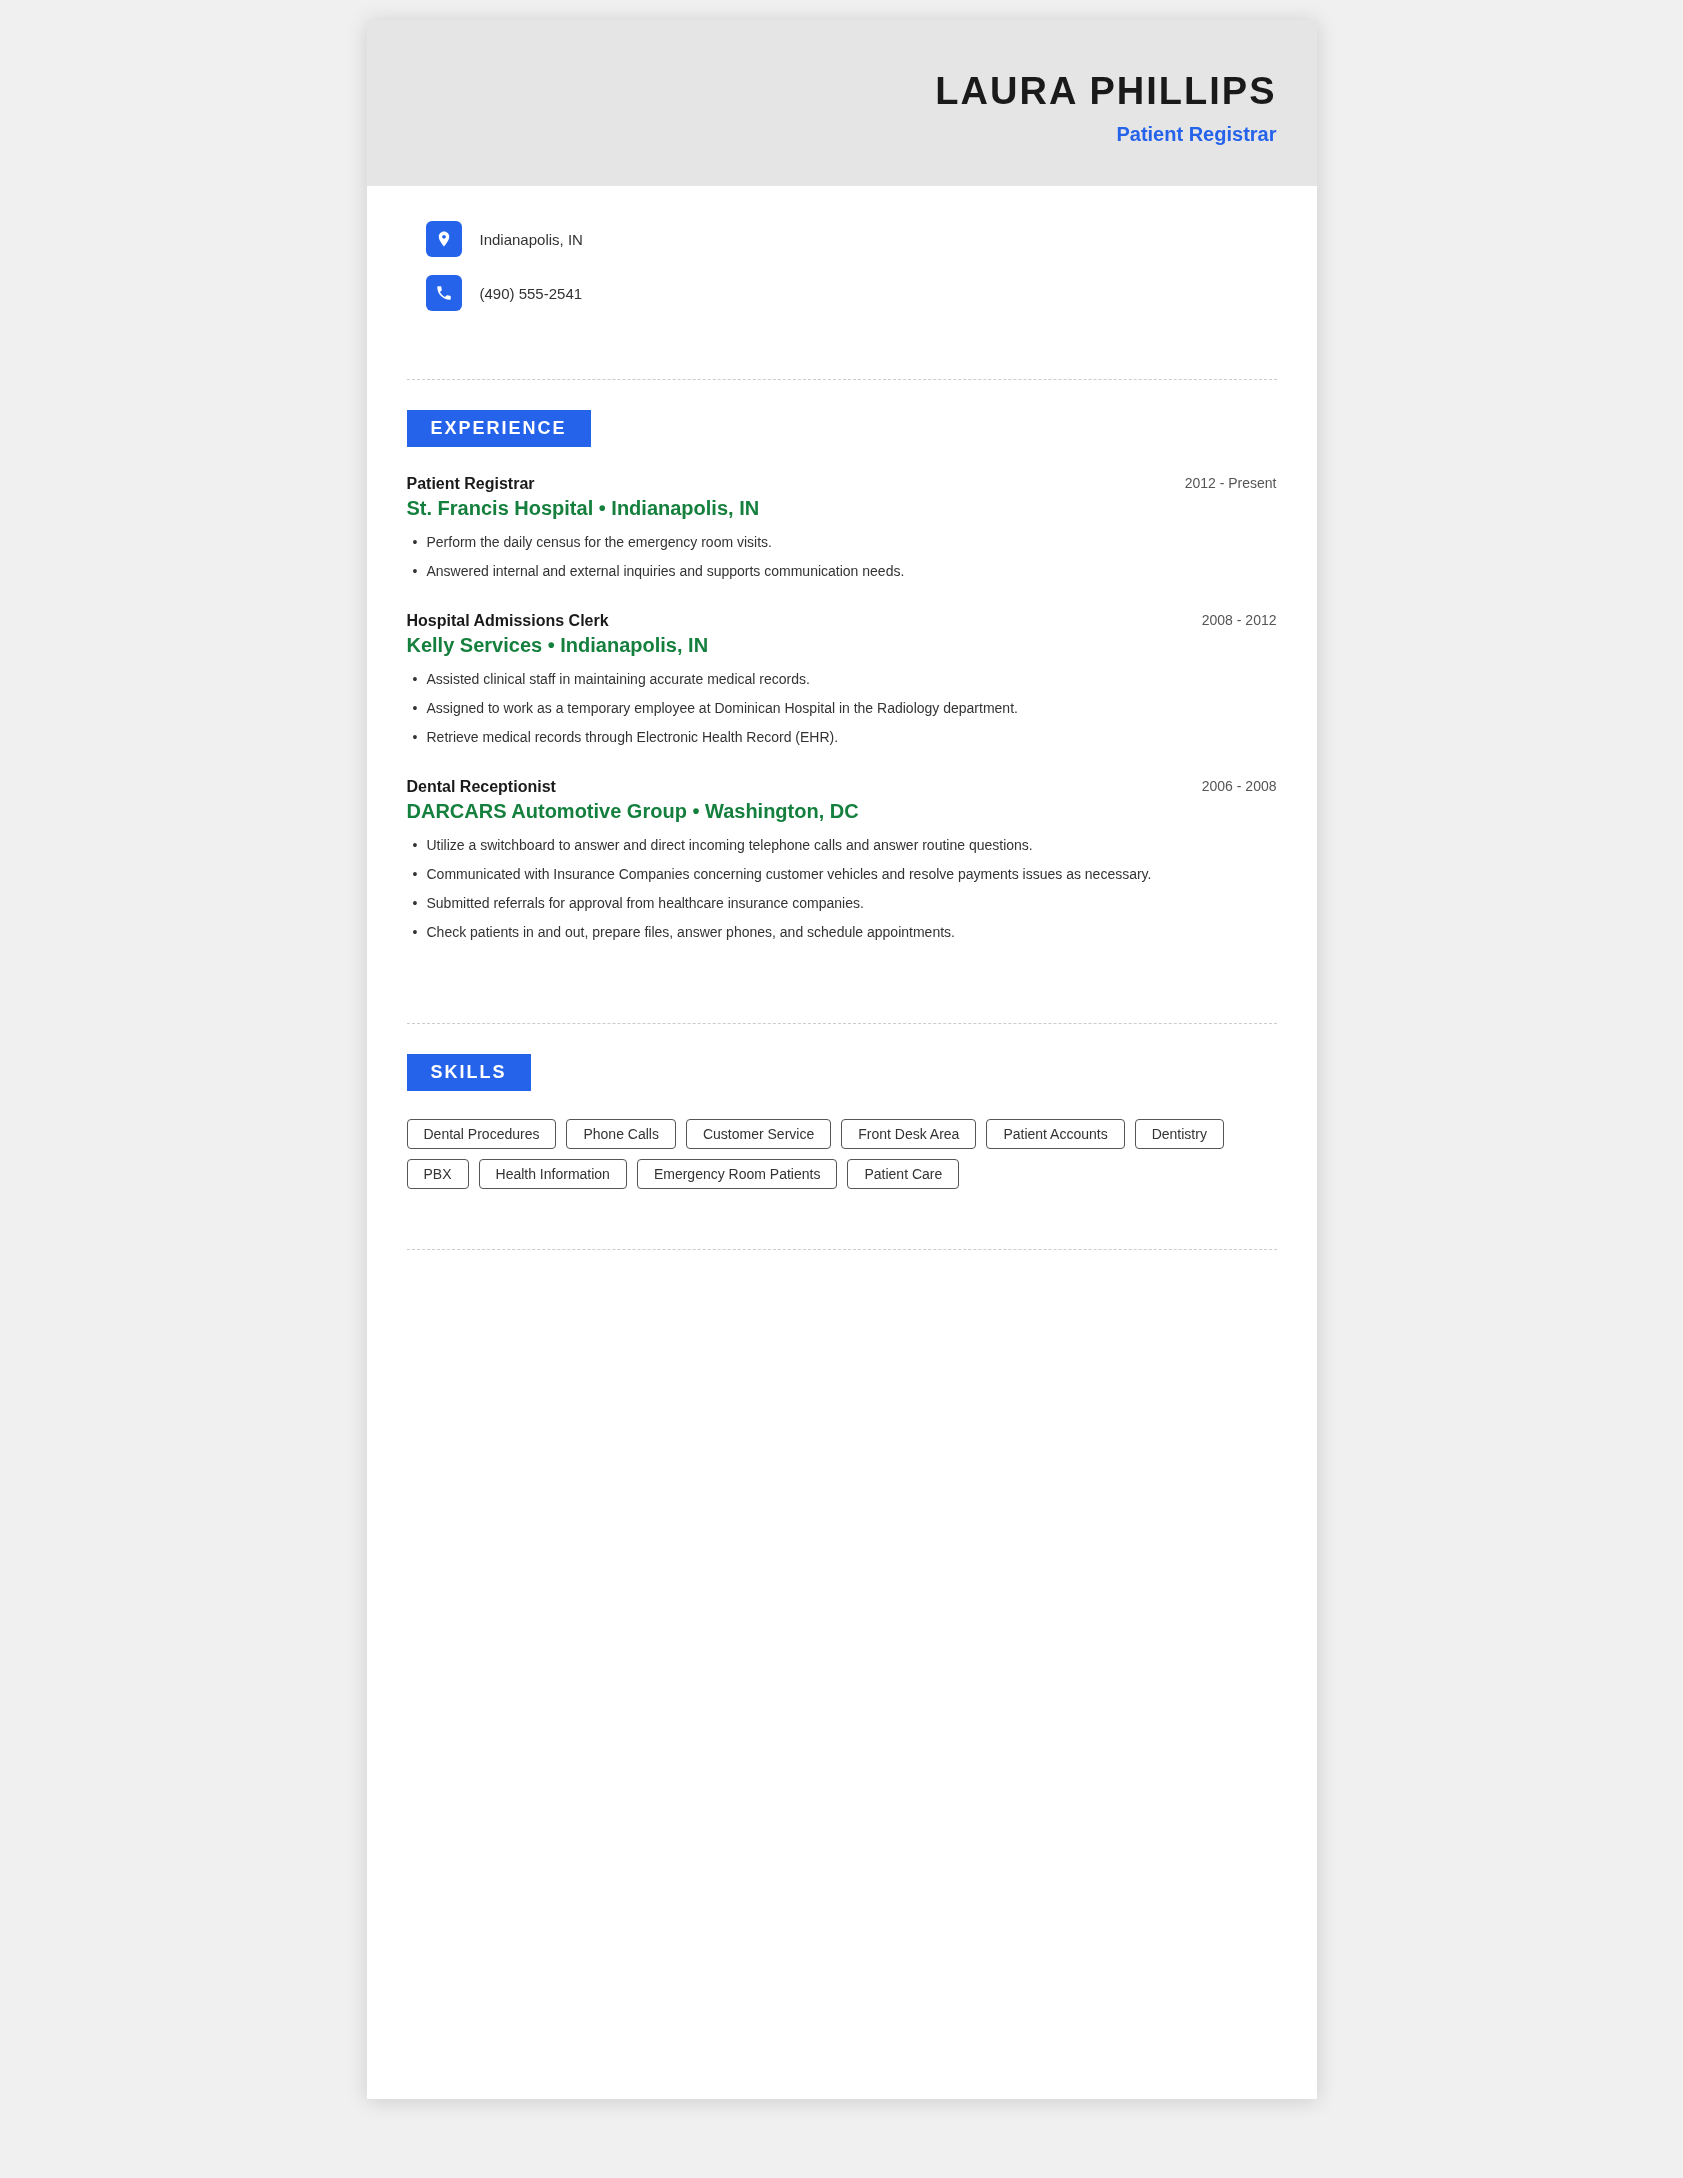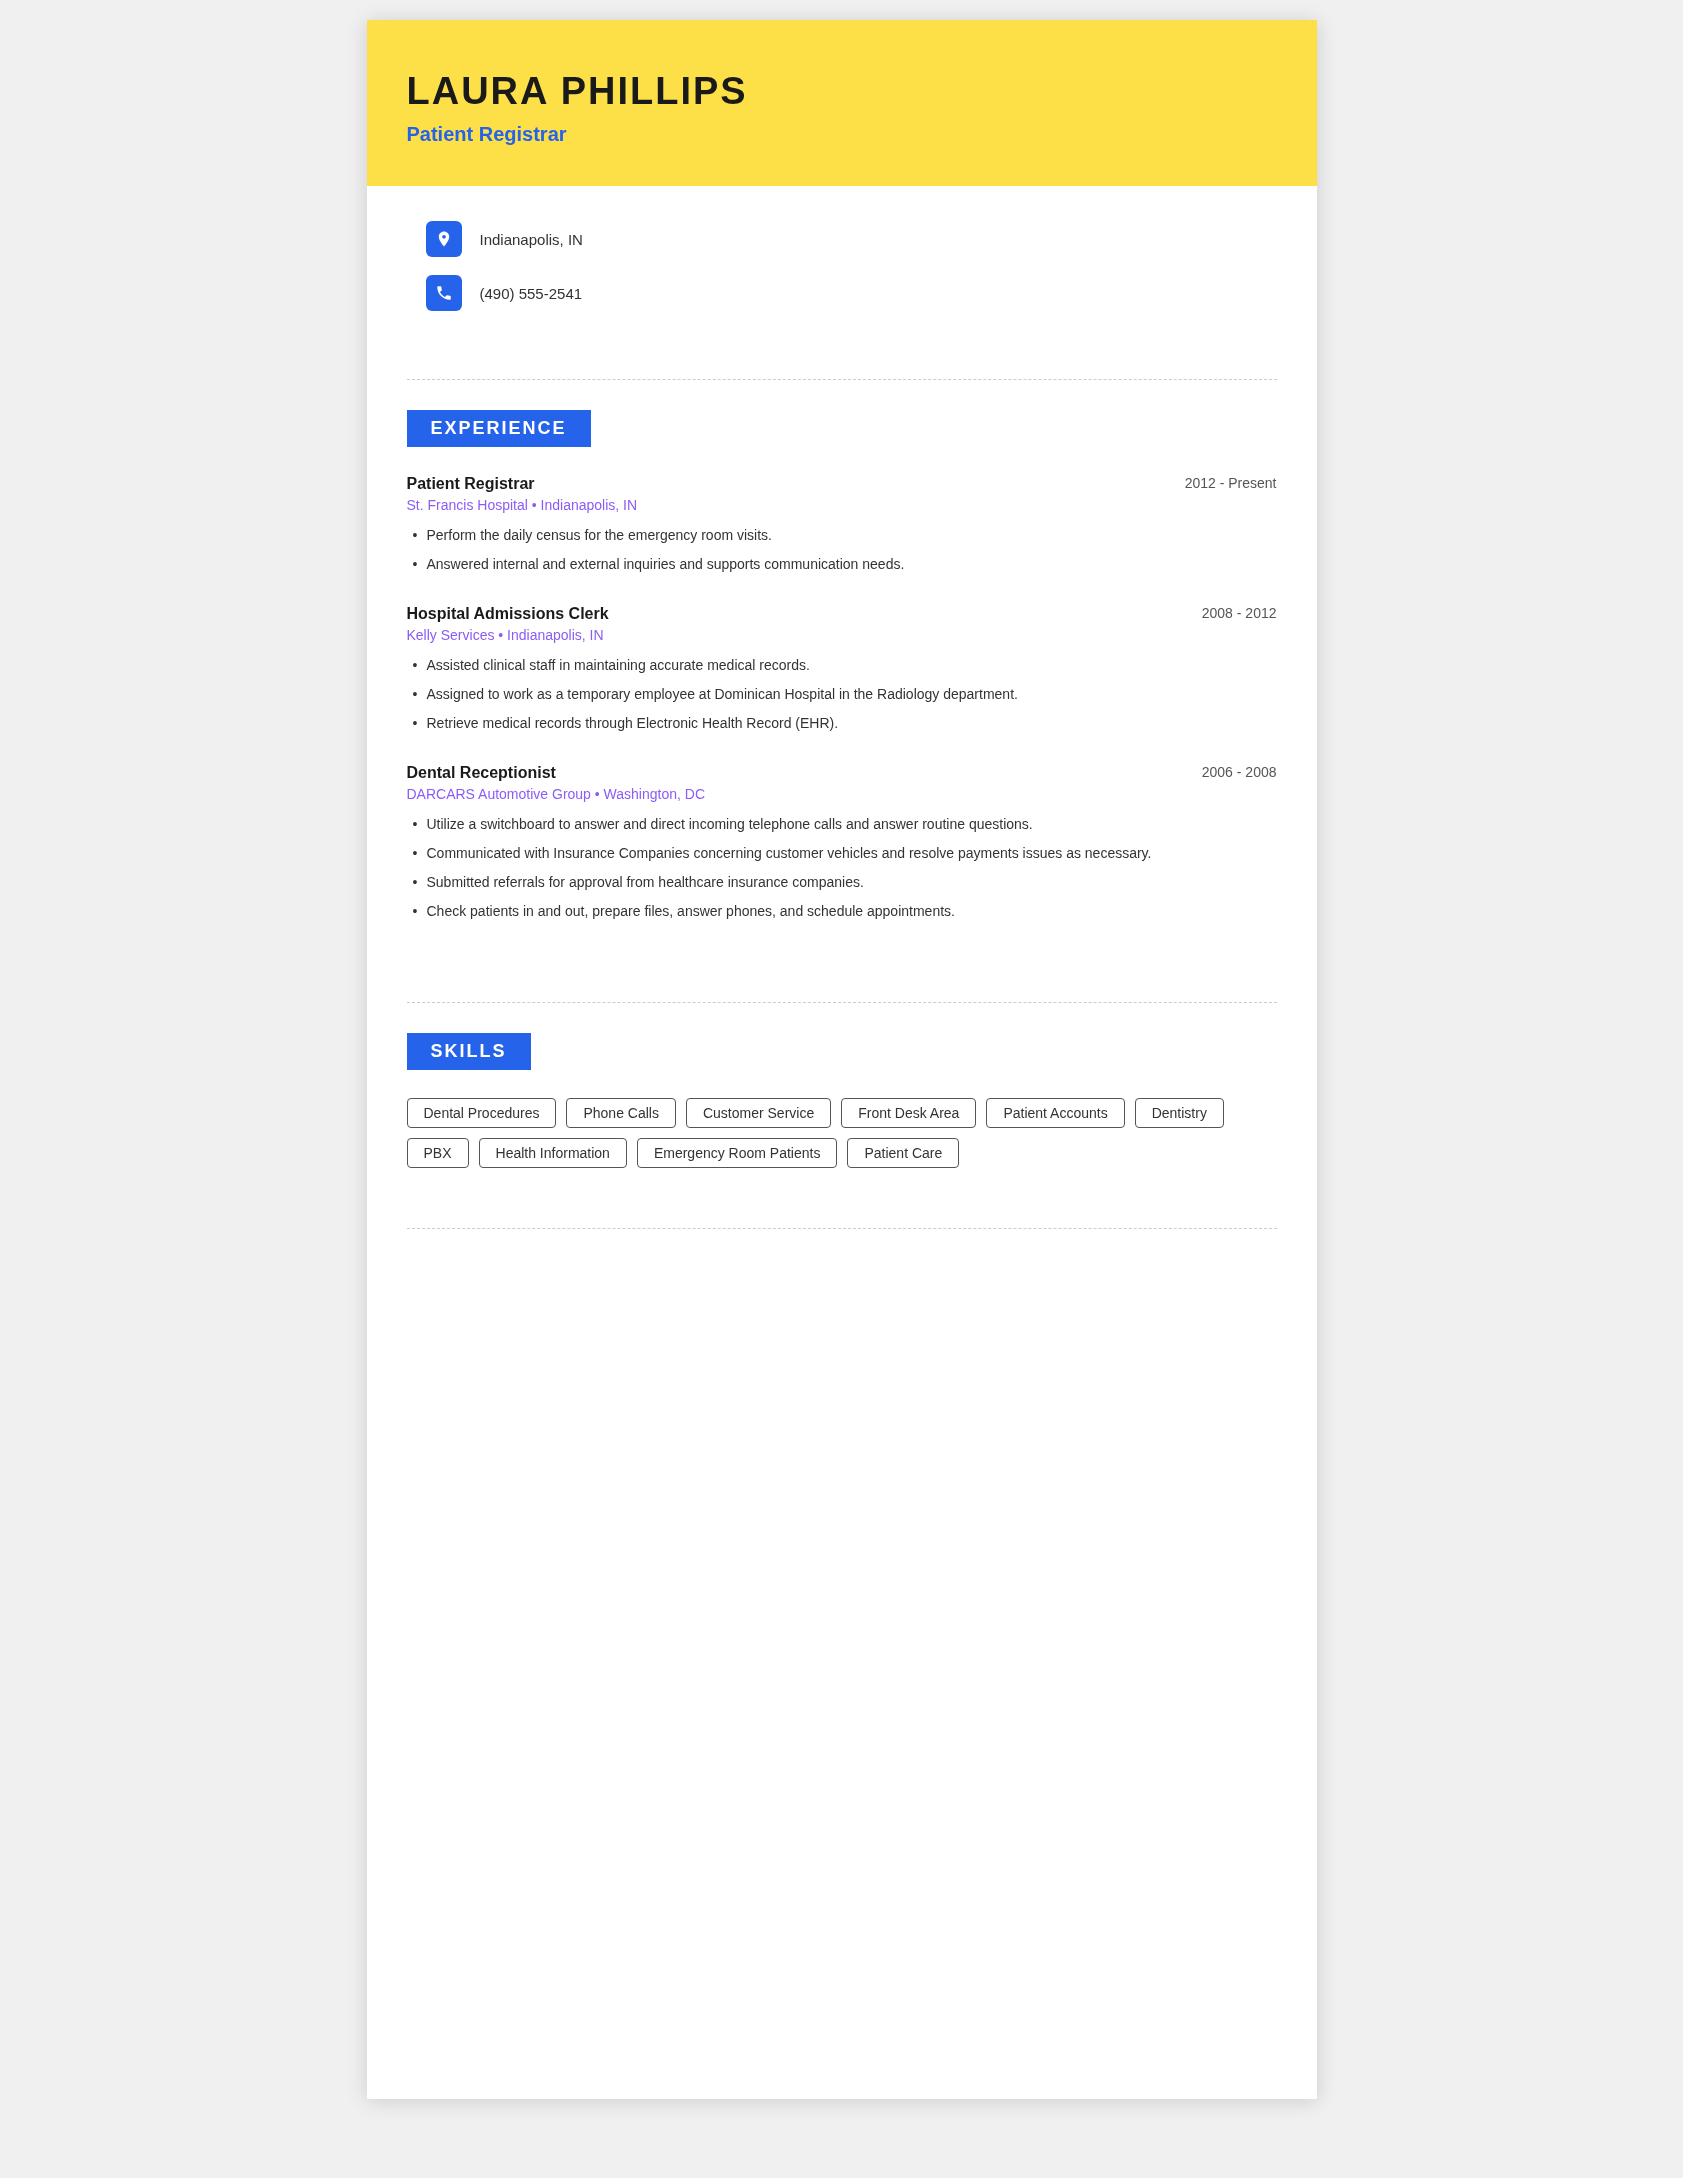--- a/index.html
+++ b/index.html
@@ -20,22 +20,22 @@
 
     .resume-page {
       background: #ffffff;
       width: 950px;
       min-height: 2079px;
       box-shadow: 0 2px 20px rgba(0,0,0,0.15);
     }
 
     
     .resume-header {
-      background: #fde047;
-      text-align: left;
+      background: #e5e5e5;
+      text-align: right;
       padding: 50px 40px 40px;
     }
 
     .header-name {
       font-size: 38px;
       font-weight: 900;
       color: #1a1a1a;
       letter-spacing: 2px;
       text-transform: uppercase;
       margin-bottom: 10px;
@@ -121,23 +121,24 @@
       color: #1a1a1a;
     }
 
     .exp-dates {
       font-size: 14px;
       color: #555;
       white-space: nowrap;
     }
 
     .exp-company {
-      font-size: 14px;
-      color: #8b5cf6;
+      font-size: 20px;
+      color: #15803d;
       margin-bottom: 12px;
+      font-weight: bold;
     }
 
     .exp-bullets {
       list-style: none;
       padding: 0;
     }
 
     .exp-bullets li {
       font-size: 14px;
       color: #333;

